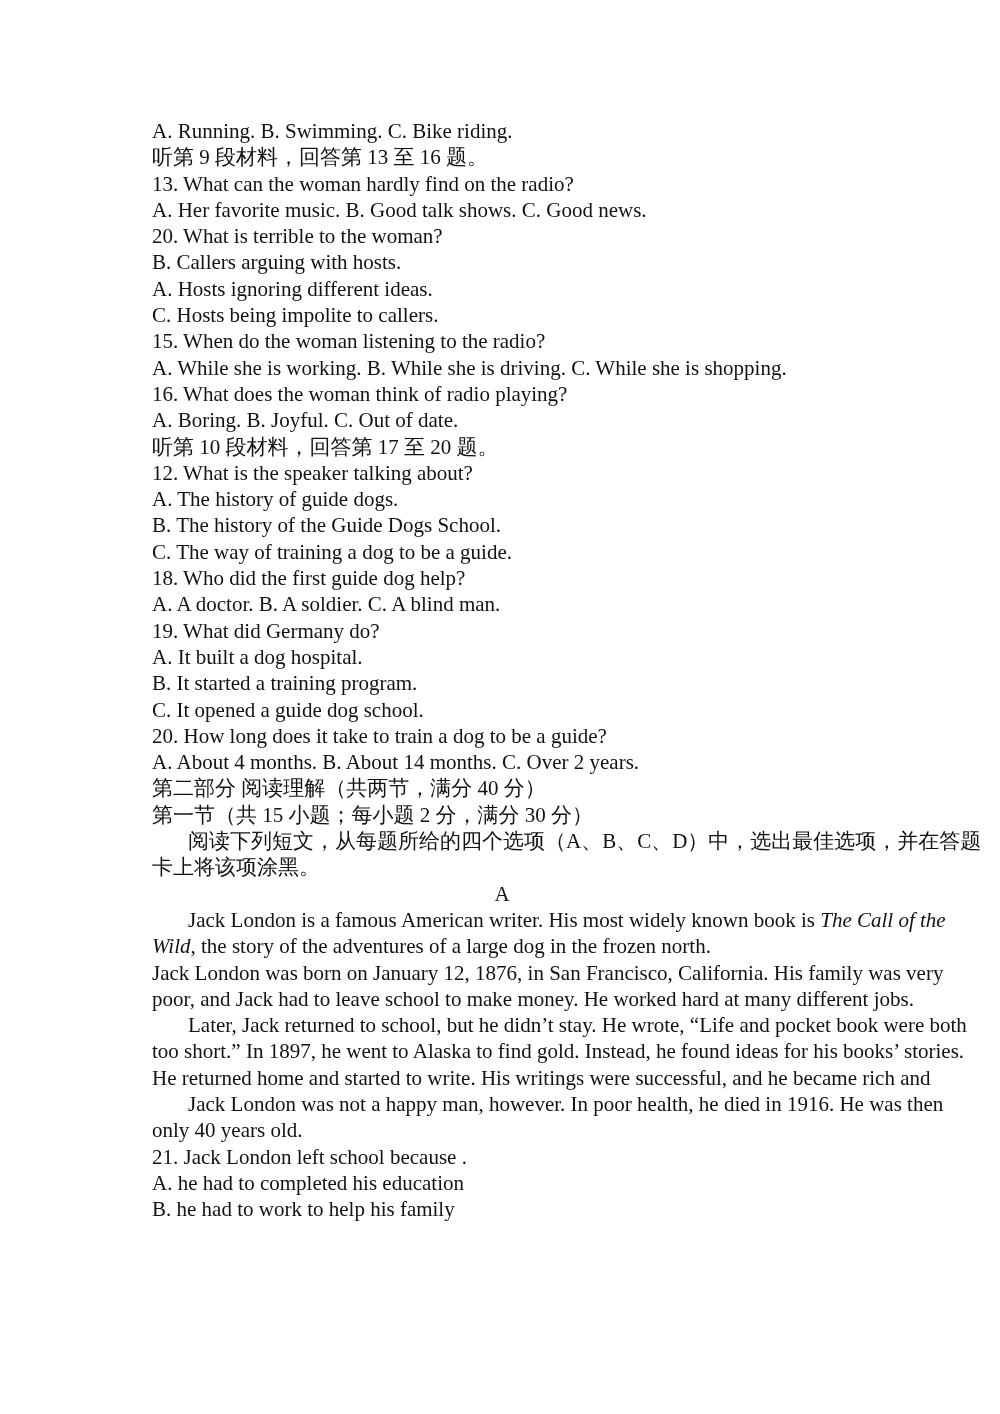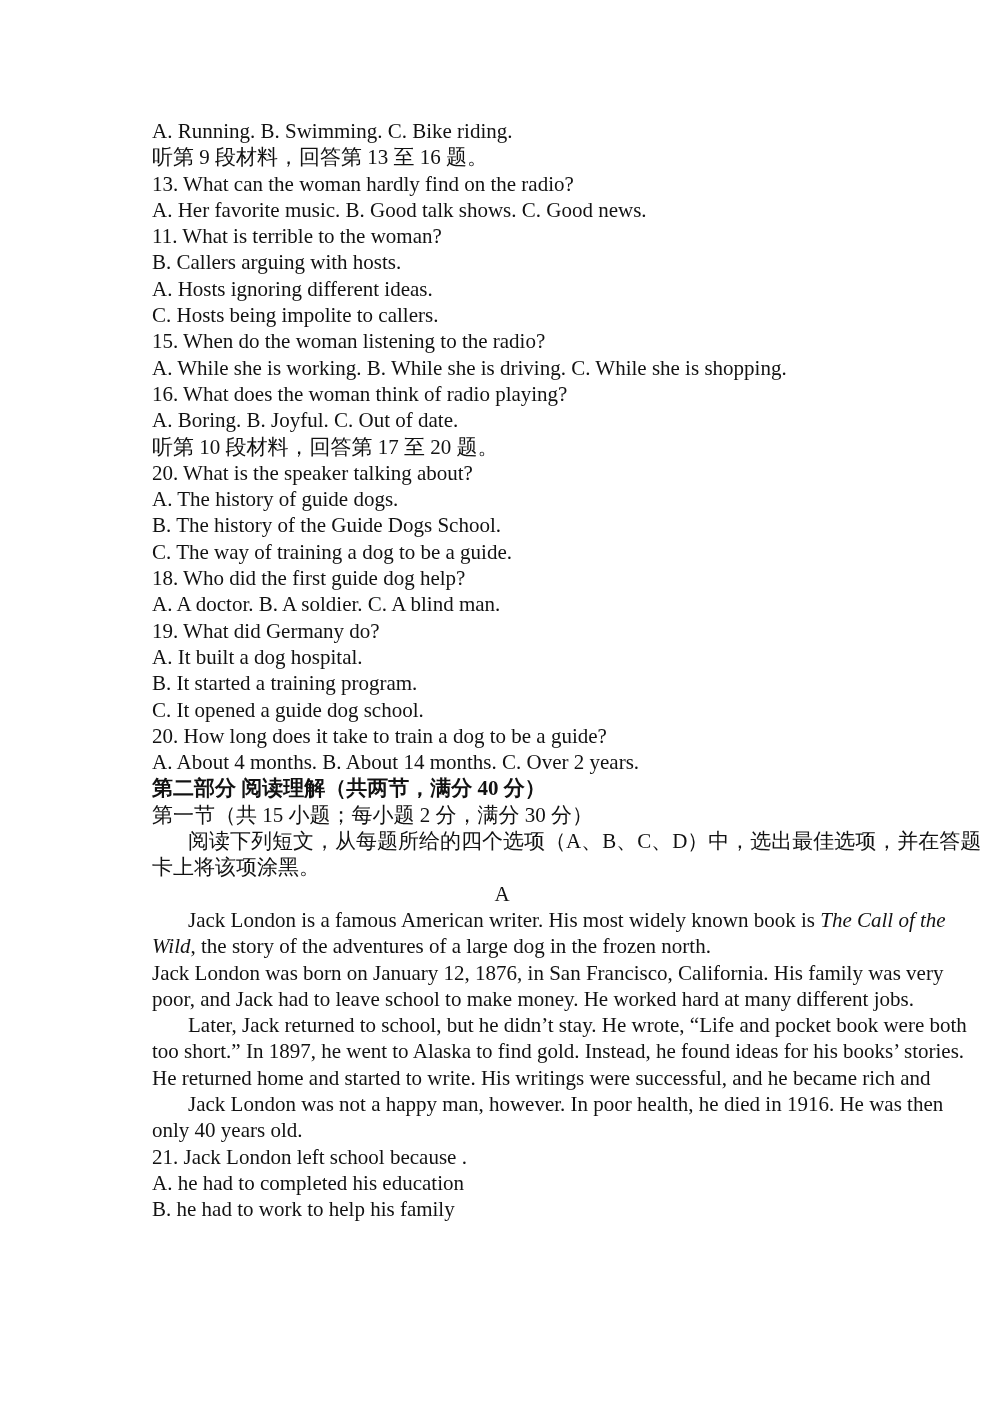--- a/index.html
+++ b/index.html
@@ -21,42 +21,42 @@
     font-family: "Liberation Serif", "DejaVu Serif", serif;
     font-size: 21px;
     line-height: 26.3px;
   }
   .line {
     white-space: pre;
     height: 26.3px;
   }
   .line.indent { padding-left: 36px; }
   .line.center { text-align: center; white-space: normal; }
-  .line.bold   { font-weight: bold; }
+  .line.bold   { font-weight: normal; }
   .italic      { font-style: italic; }
 </style>
 </head>
 <body>
 
 <div class="page">
   <div>
       <div class="line"><span>A. Running. B. Swimming. C. Bike riding.</span></div>
       <div class="line"><span>听第 9 段材料，回答第 13 至 16 题。</span></div>
       <div class="line"><span>13. What can the woman hardly find on the radio?</span></div>
       <div class="line"><span>A. Her favorite music. B. Good talk shows. C. Good news.</span></div>
-      <div class="line"><span>11. What is terrible to the woman?</span></div>
+      <div class="line"><span>20. What is terrible to the woman?</span></div>
       <div class="line"><span>B. Callers arguing with hosts.</span></div>
       <div class="line"><span>A. Hosts ignoring different ideas.</span></div>
       <div class="line"><span>C. Hosts being impolite to callers.</span></div>
       <div class="line"><span>15. When do the woman listening to the radio?</span></div>
       <div class="line"><span>A. While she is working. B. While she is driving. C. While she is shopping.</span></div>
       <div class="line"><span>16. What does the woman think of radio playing?</span></div>
       <div class="line"><span>A. Boring. B. Joyful. C. Out of date.</span></div>
       <div class="line"><span>听第 10 段材料，回答第 17 至 20 题。</span></div>
-      <div class="line"><span>20. What is the speaker talking about?</span></div>
+      <div class="line"><span>12. What is the speaker talking about?</span></div>
       <div class="line"><span>A. The history of guide dogs.</span></div>
       <div class="line"><span>B. The history of the Guide Dogs School.</span></div>
       <div class="line"><span>C. The way of training a dog to be a guide.</span></div>
       <div class="line"><span>18. Who did the first guide dog help?</span></div>
       <div class="line"><span>A. A doctor. B. A soldier. C. A blind man.</span></div>
       <div class="line"><span>19. What did Germany do?</span></div>
       <div class="line"><span>A. It built a dog hospital.</span></div>
       <div class="line"><span>B. It started a training program.</span></div>
       <div class="line"><span>C. It opened a guide dog school.</span></div>
       <div class="line"><span>20. How long does it take to train a dog to be a guide?</span></div>

